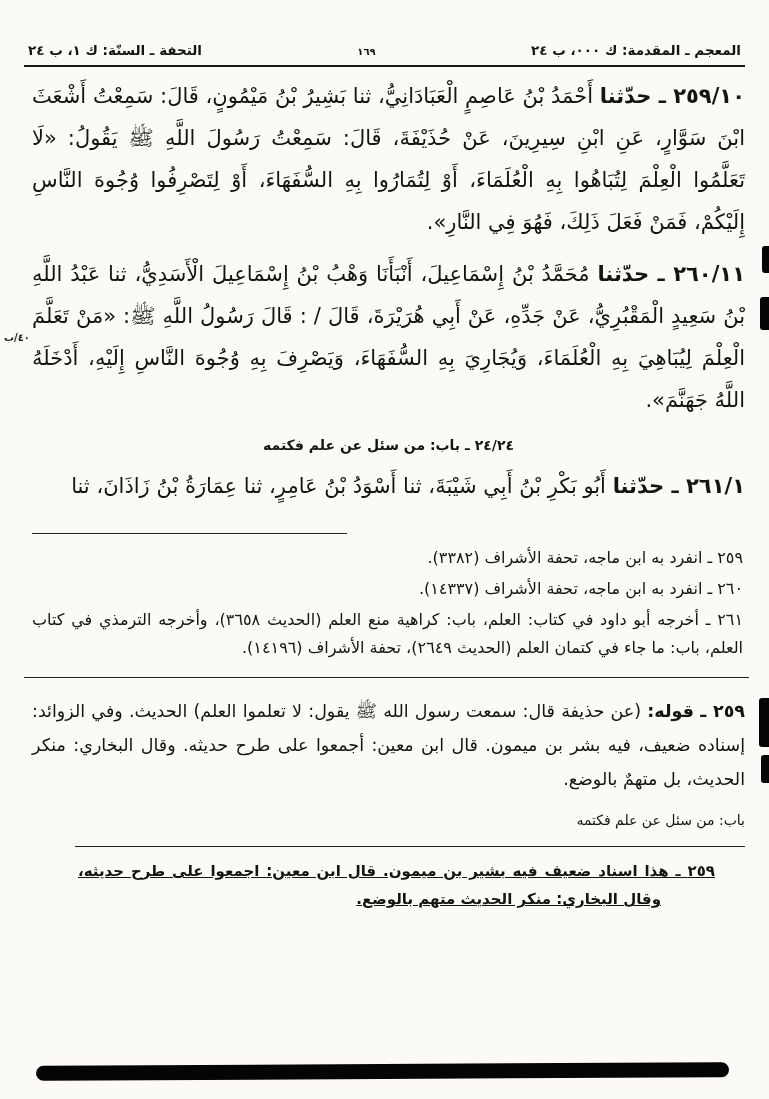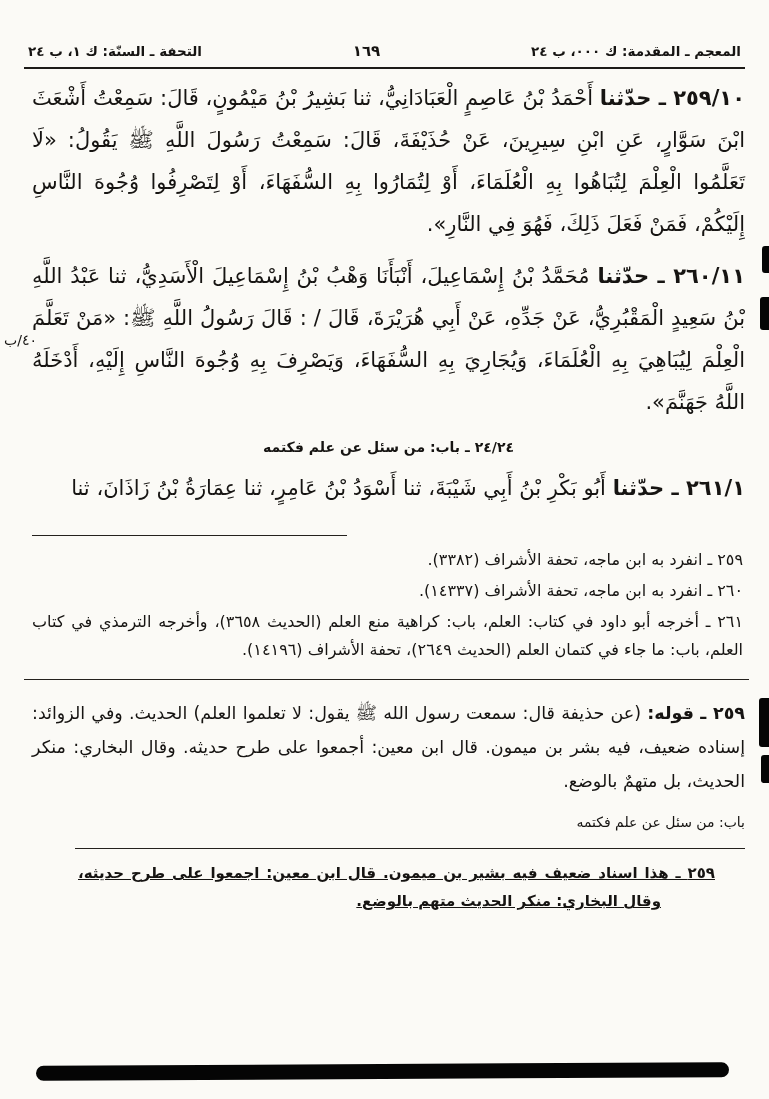--- a/index.html
+++ b/index.html
@@ -17,21 +17,21 @@
   
   .hdr {
     display: flex;
     justify-content: space-between;
     align-items: baseline;
     padding: 42px 28px 0 28px;
     font-size: 13.5px;
     font-weight: bold;
     letter-spacing: .2px;
   }
-  .hdr .pgnum { font-size: 15px; }
+  .hdr .pgnum { font-size: 10px; }
   .hdr-rule { border-top: 2px solid #1d1b18; margin: 7px 24px 0 24px; }
 
   
   main { padding: 8px 24px 0 32px; }
   .matn {
     font-size: 21px;
     line-height: 2.0;
     text-align: justify;
     margin: 0 0 10px 0;
   }
@@ -96,22 +96,22 @@
     padding-right: 54px;
     text-indent: -54px;
     text-decoration: underline;
   }
 
   
   .margin-note {
     position: absolute;
     left: 4px;
     top: 332px;
-    font-size: 14px;
-    font-weight: normal;
+    font-size: 10px;
+    font-weight: bold;
     text-align: center;
   }
 
   
   .edge-mark {
     position: absolute;
     right: 0;
     background: #050505;
     border-radius: 3px 0 0 3px;
   }

